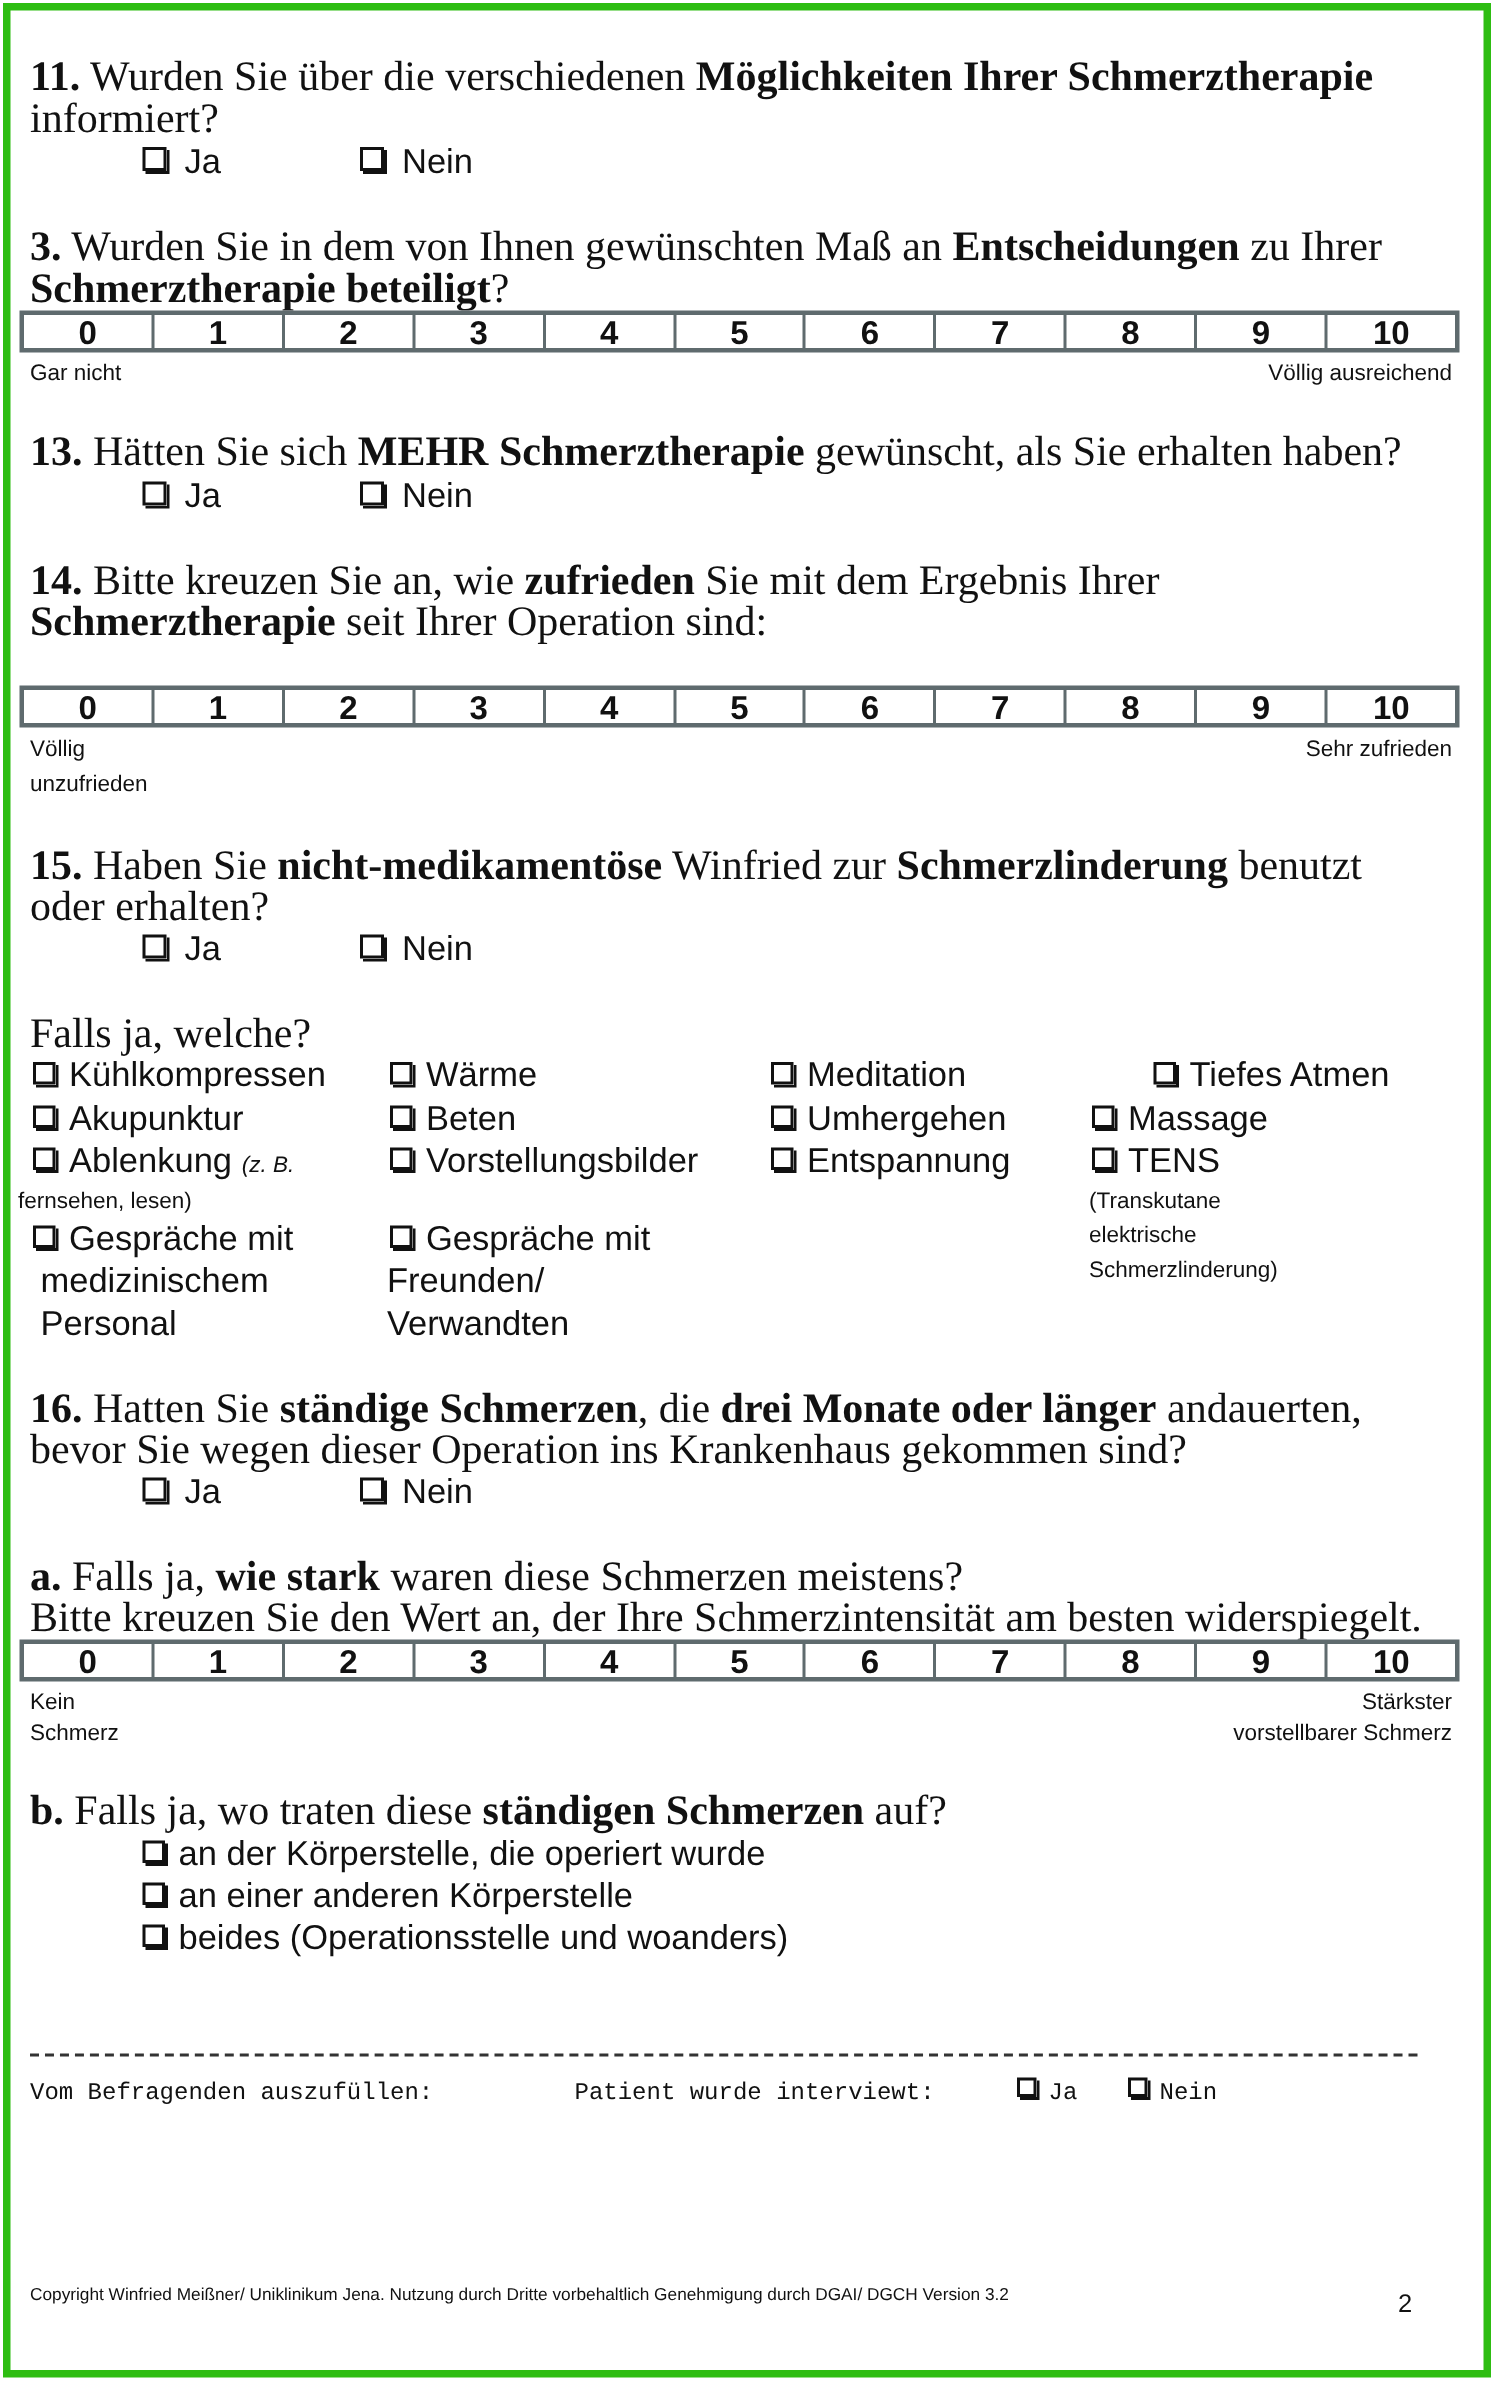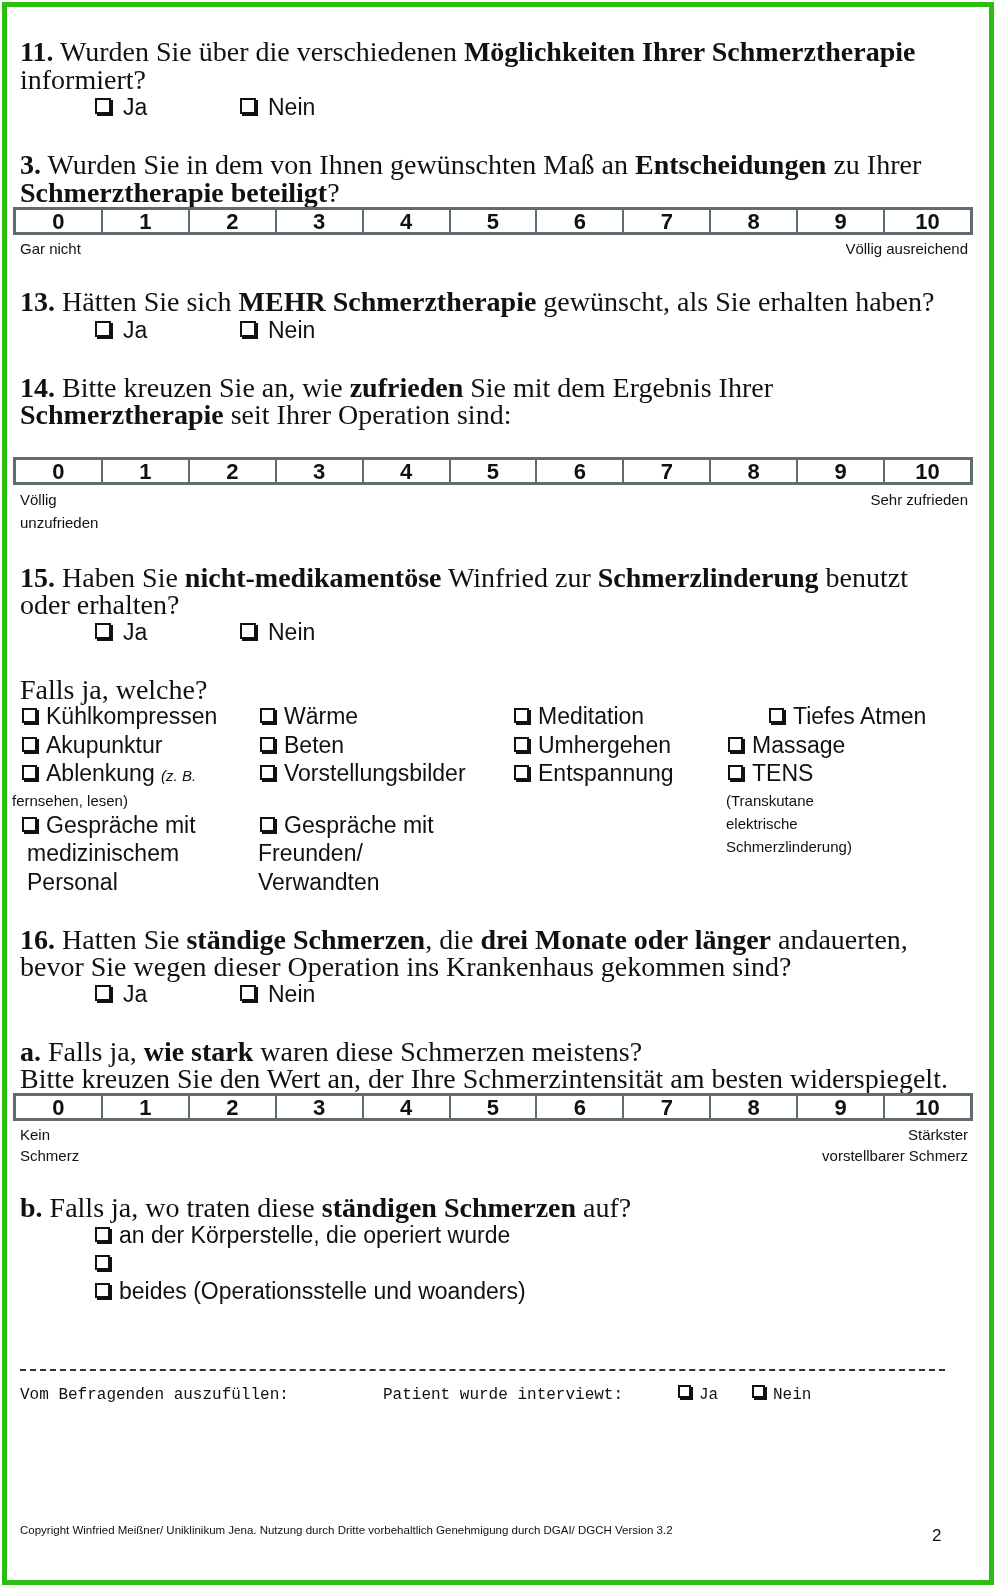--- a/index.html
+++ b/index.html
@@ -153,21 +153,21 @@
 </div>
 <div class="lbl" style="left:20px;top:1124px;">Kein</div>
 <div class="lbl" style="left:20px;top:1145px;">Schmerz</div>
 <div class="lbl" style="right:32px;top:1124px;">Stärkster</div>
 <div class="lbl" style="right:32px;top:1145px;">vorstellbarer Schmerz</div>
 
 <div class="q" style="top:1194px;">
   <b>b.</b><span> Falls ja, wo traten diese </span><b>ständigen Schmerzen</b><span> auf?</span>
 </div>
 <div class="m" style="left:95px;top:1222px;"><span class="box sm"></span><span>an der Körperstelle, die operiert wurde</span></div>
-<div class="m" style="left:95px;top:1250px;"><span class="box sm"></span></div>
+<div class="m" style="left:95px;top:1250px;"><span class="box sm"></span><span>an einer anderen Körperstelle</span></div>
 <div class="m" style="left:95px;top:1278px;"><span class="box sm"></span><span>beides (Operationsstelle und woanders)</span></div>
 
 <div class="dash" style="top:1369px;"></div>
 <div class="foot" style="left:20px;top:1385px;">Vom Befragenden auszufüllen:</div>
 <div class="foot" style="left:383px;top:1385px;">Patient wurde interviewt:</div>
 <div class="foot" style="left:678px;top:1385px;"><span class="box sm" style="width:9px;height:9px;margin-right:8px;"></span><span>Ja</span></div>
 <div class="foot" style="left:752px;top:1385px;"><span class="box sm" style="width:9px;height:9px;margin-right:8px;"></span><span>Nein</span></div>
 
 <div class="copy">Copyright Winfried Meißner/ Uniklinikum Jena. Nutzung durch Dritte vorbehaltlich Genehmigung durch DGAI/ DGCH Version 3.2</div>
 <div class="pagenum">2</div>

